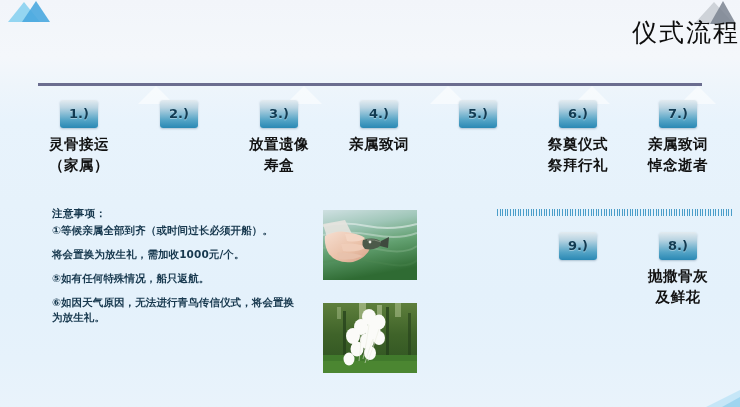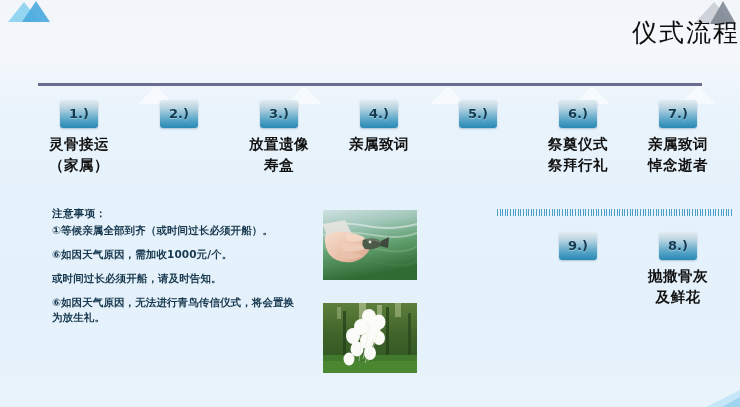--- a/index.html
+++ b/index.html
@@ -247,22 +247,22 @@
   </div>
   <div class="step" style="left:630px; top:232px;">
     <div class="badge">8.)</div>
     <div class="step-label">抛撒骨灰
 及鲜花</div>
   </div>
 
   <div id="notes">
     <div class="notes-title">注意事项：</div>
     <div class="note-item">①等候亲属全部到齐（或时间过长必须开船）。</div>
-    <div class="note-item">⑥如因天气原因，需加收1000元/个。</div>
-    <div class="note-item">或时间过长必须开船，请及时告知。</div>
+    <div class="note-item">将会置换为放生礼，需加收1000元/个。</div>
+    <div class="note-item">⑤如有任何特殊情况，船只返航。</div>
     <div class="note-item">⑥如因天气原因，无法进行青鸟传信仪式，将会置换为放生礼。</div>
   </div>
 
   <div class="photo" id="photo-fish">
     <svg viewBox="0 0 94 70" preserveAspectRatio="none">
       <defs>
         <linearGradient id="waterG" x1="0" y1="0" x2="0.25" y2="1">
           <stop offset="0%" stop-color="#cfe0e2"></stop>
           <stop offset="30%" stop-color="#9fc6b8"></stop>
           <stop offset="60%" stop-color="#62a070"></stop>

